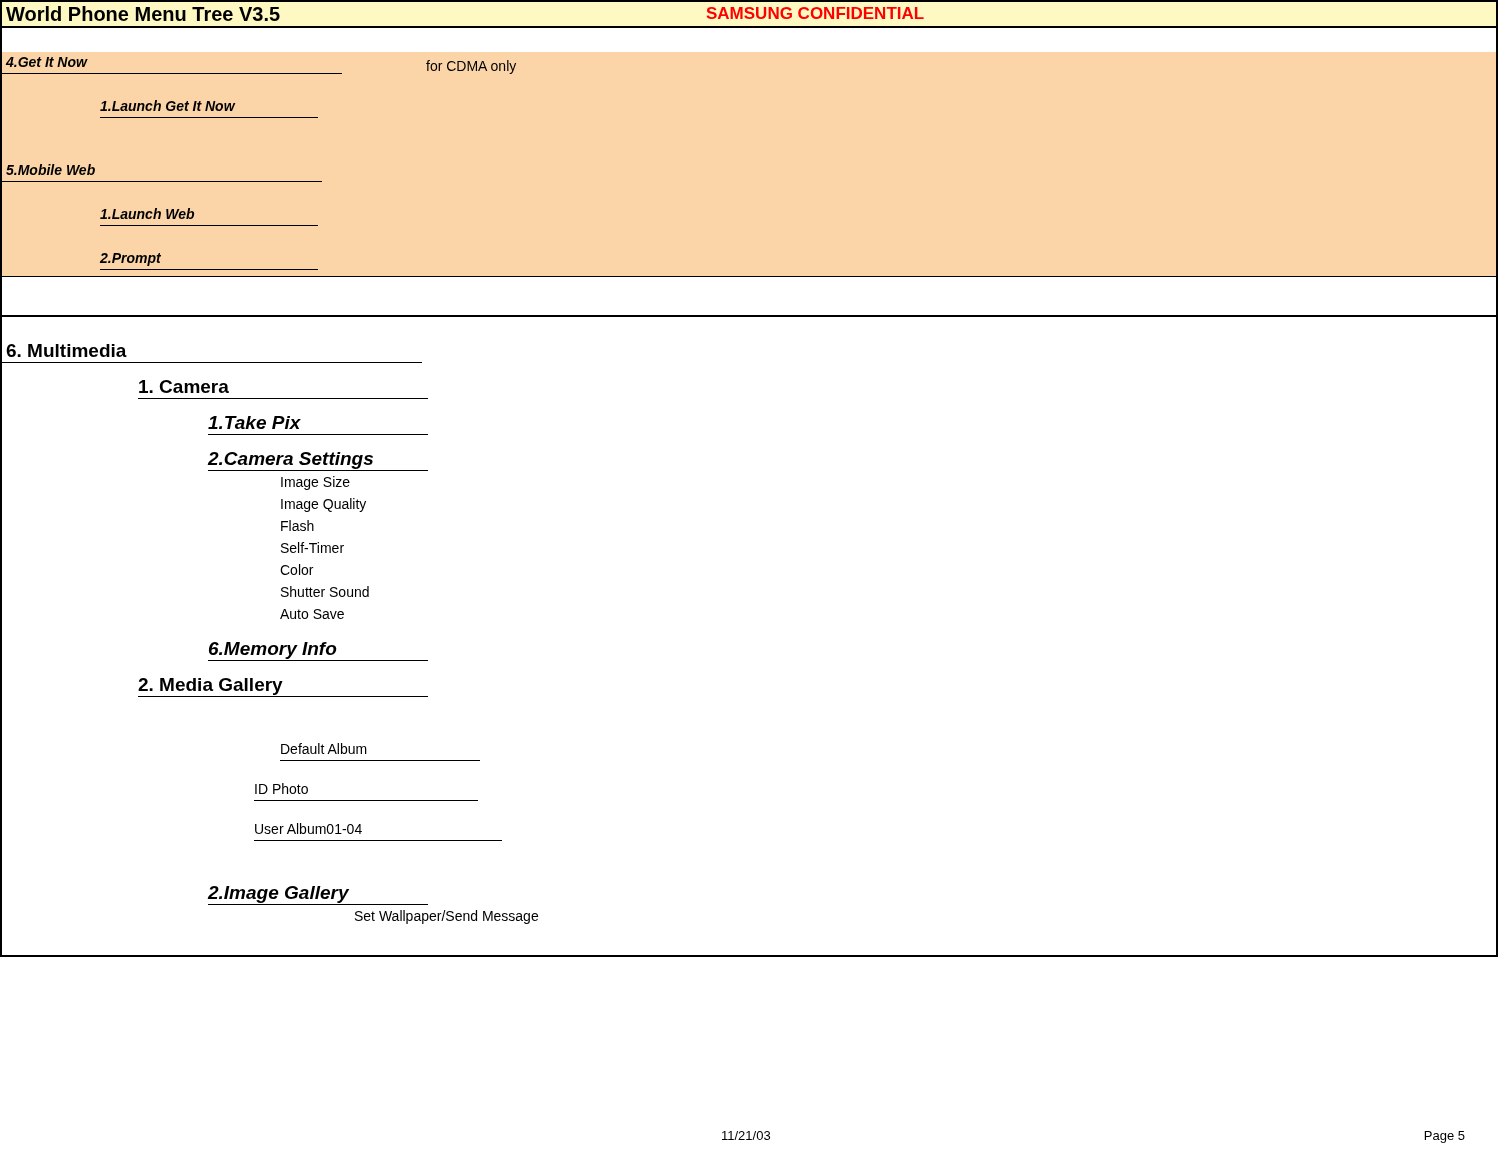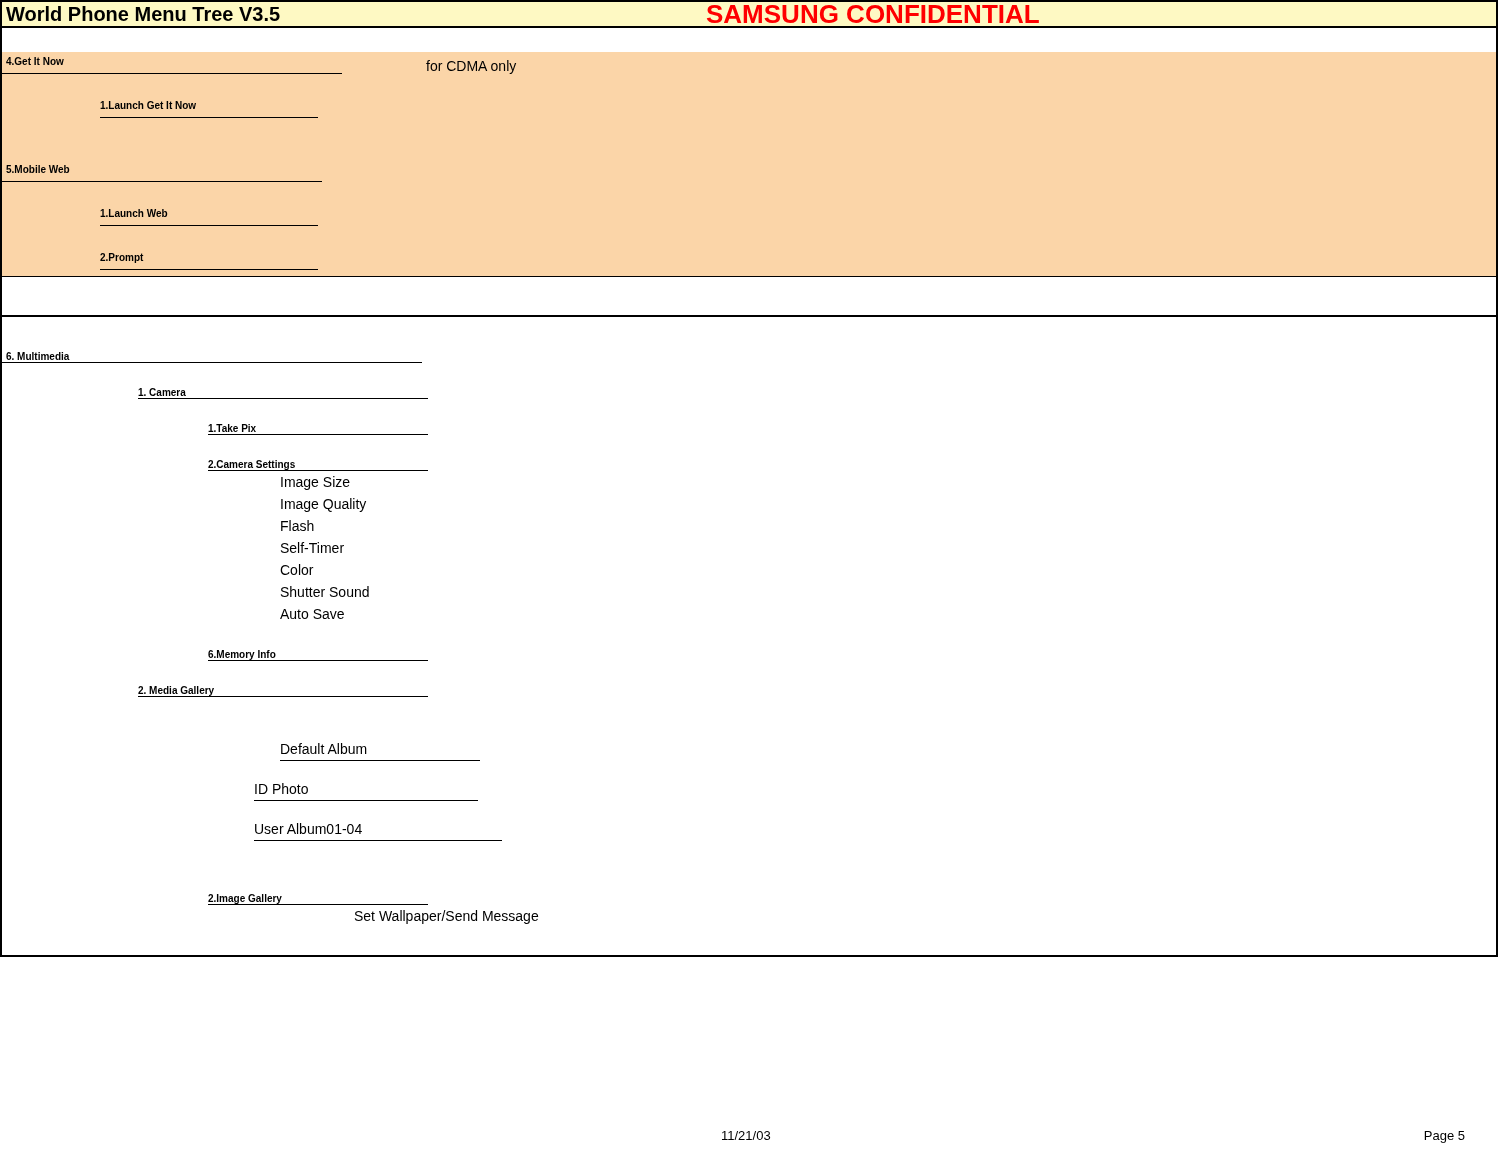--- a/index.html
+++ b/index.html
@@ -29,46 +29,47 @@
       position: relative;
     }
     .header-title {
       font-size: 20px;
       font-weight: bold;
       padding-left: 4px;
     }
     .header-confidential {
       position: absolute;
       left: 704px;
-      font-size: 26px;
+      font-size: 17px;
       font-weight: bold;
       color: #ff0000;
     }
     .blank-row {
       height: 24px;
       background: #ffffff;
     }
     .orange-section {
       background: #fbd5a8;
       border-bottom: 1px solid #000;
       padding-bottom: 6px;
     }
     .l0 { padding-left: 4px; }
     .l1 { padding-left: 98px; }
     .l2 { padding-left: 206px; }
     .l3 { padding-left: 278px; }
     .l4 { padding-left: 252px; }
     .l5 { padding-left: 352px; }
     .menu-item {
-      font-size: 10px;
+      font-size: 14px;
       font-weight: bold;
       line-height: 22px;
       display: inline-block;
       border-bottom: 1.5px solid #000;
       min-width: 210px;
+      font-style: italic;
     }
     .menu-item.w220 { min-width: 218px; }
     .menu-item.wtop { min-width: 340px; }
     .sub-item {
       font-size: 14px;
       font-weight: normal;
       line-height: 22px;
       display: block;
     }
     .sub-item-ul {
@@ -91,28 +92,28 @@
     .section-divider {
       border-bottom: 2px solid #000;
       height: 40px;
       background:#fff;
     }
     .white-section {
       background: #fff;
       padding-top: 24px;
     }
     .menu-header {
-      font-size: 10px;
+      font-size: 19px;
       font-weight: bold;
       display: inline-block;
       border-bottom: 1.5px solid #000;
       min-width: 420px;
     }
     .menu-header.w290 { min-width: 290px; }
-    .menu-header.w220 { min-width: 220px; }
+    .menu-header.w220 { min-width: 220px; font-style: italic; }
     .footer {
       position: absolute;
       top: 1128px;
       width: 1503px;
       font-size: 13px;
     }
     .footer-date { position:absolute; left: 721px; }
     .footer-page { position:absolute; right: 38px; }
     .rel { position: relative; }
   </style>

